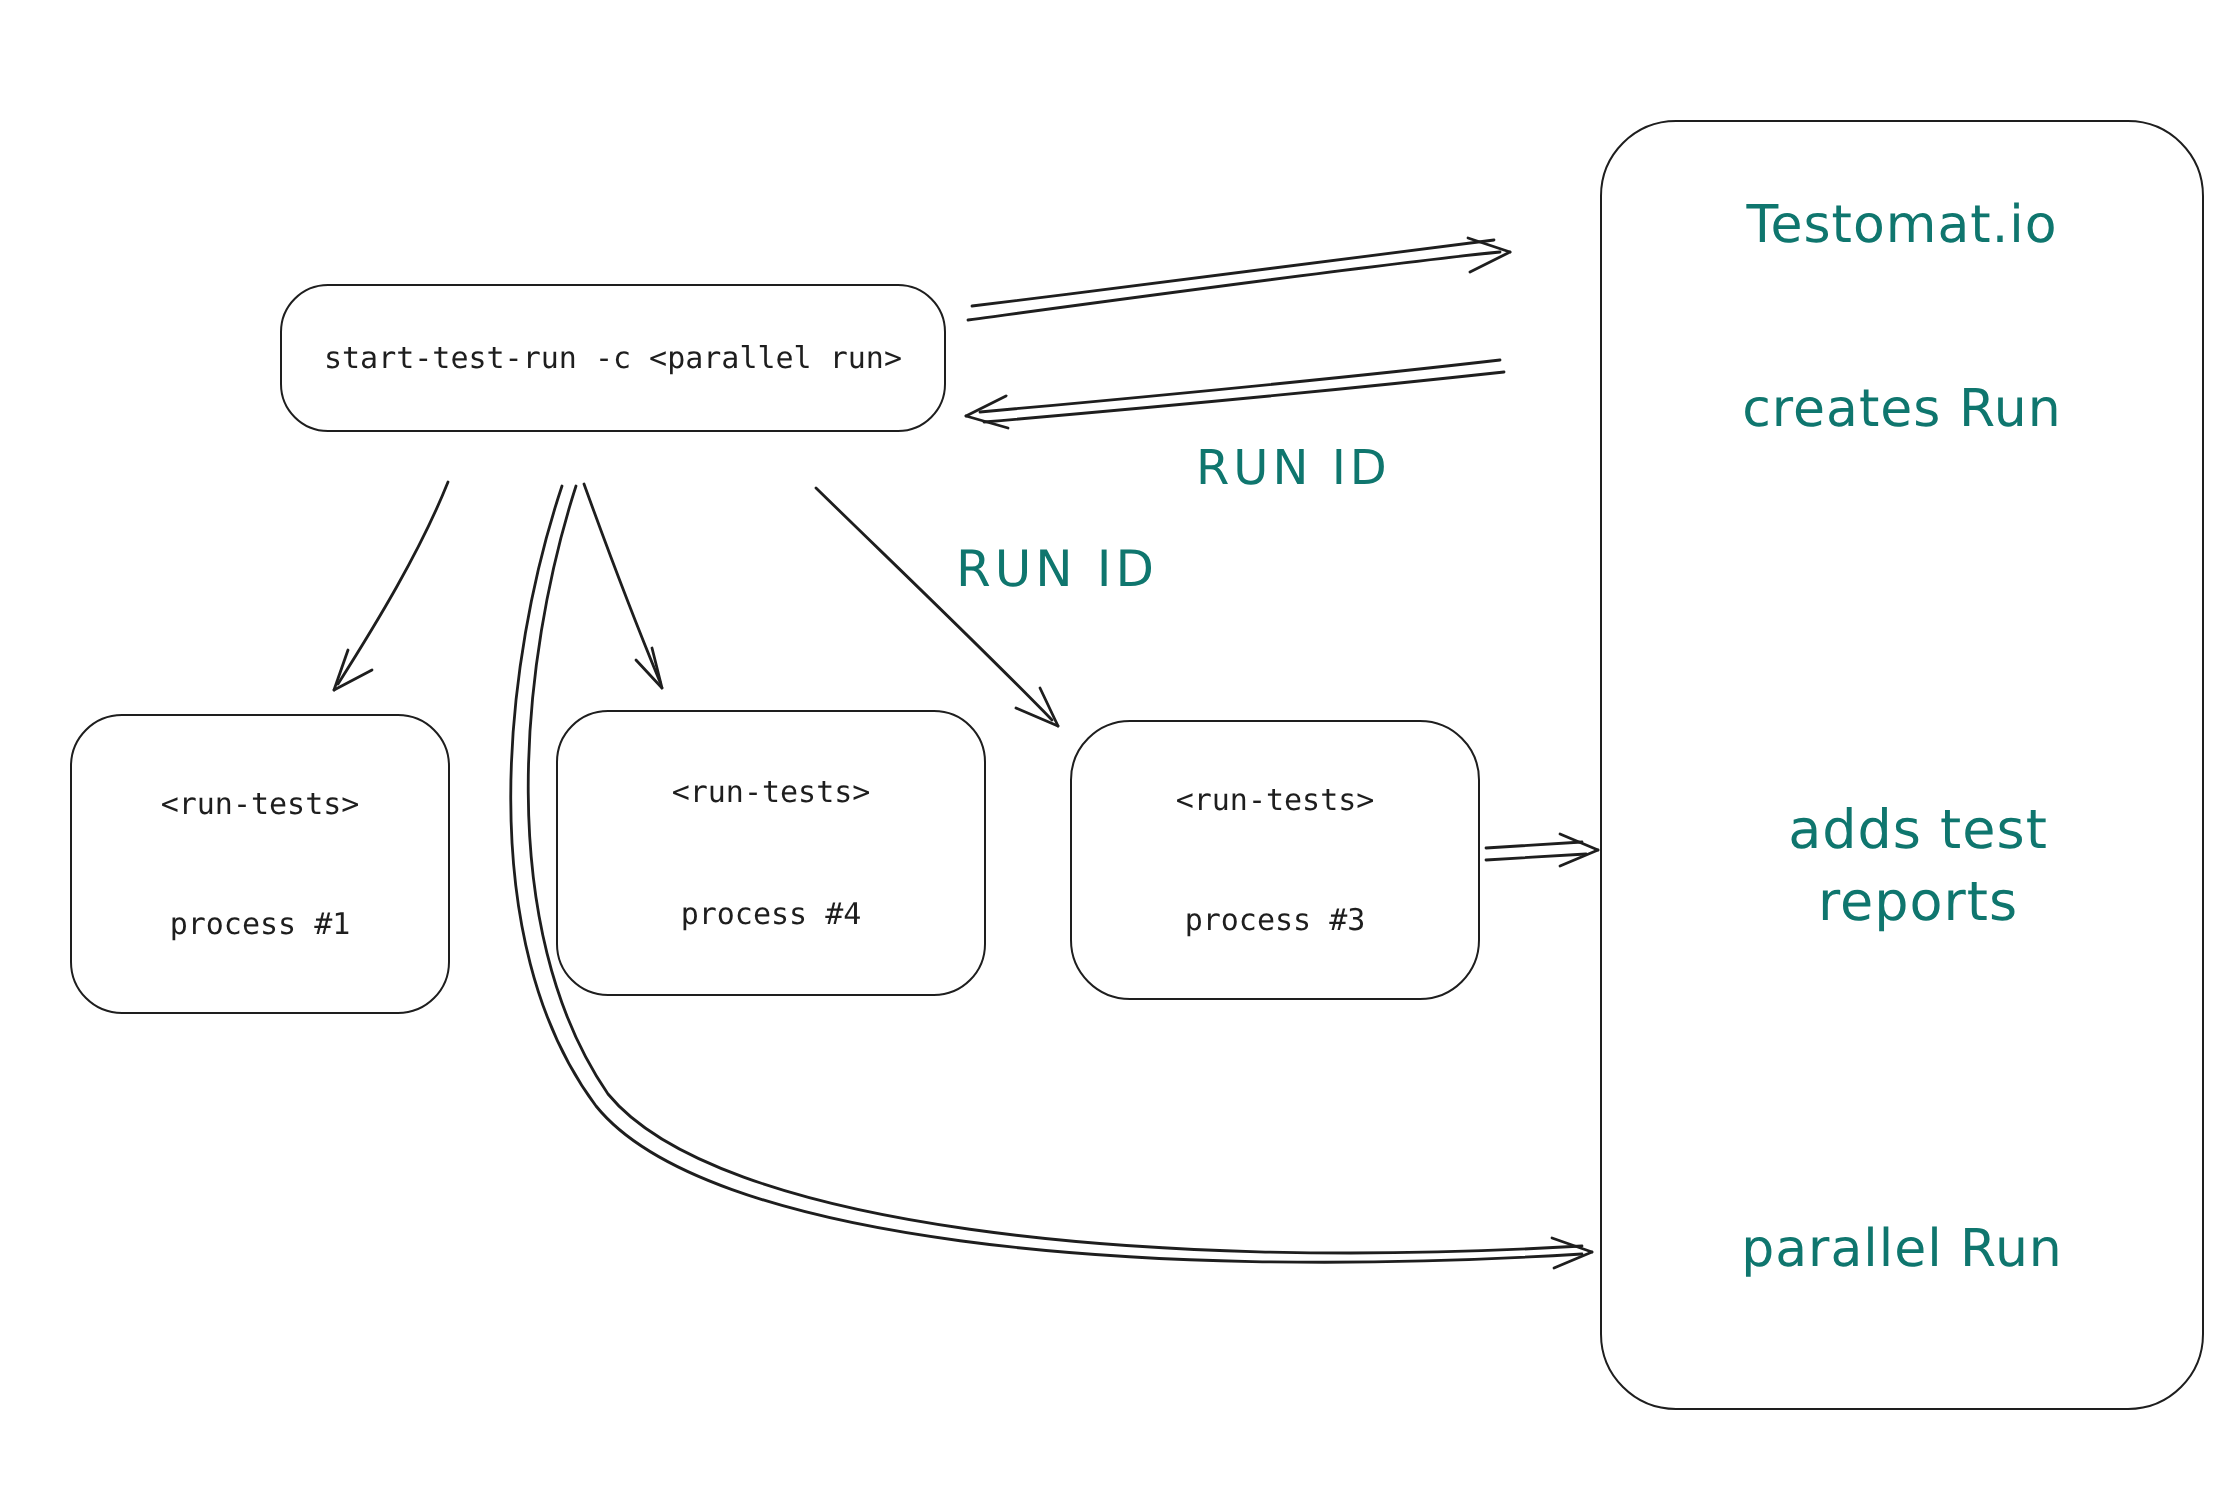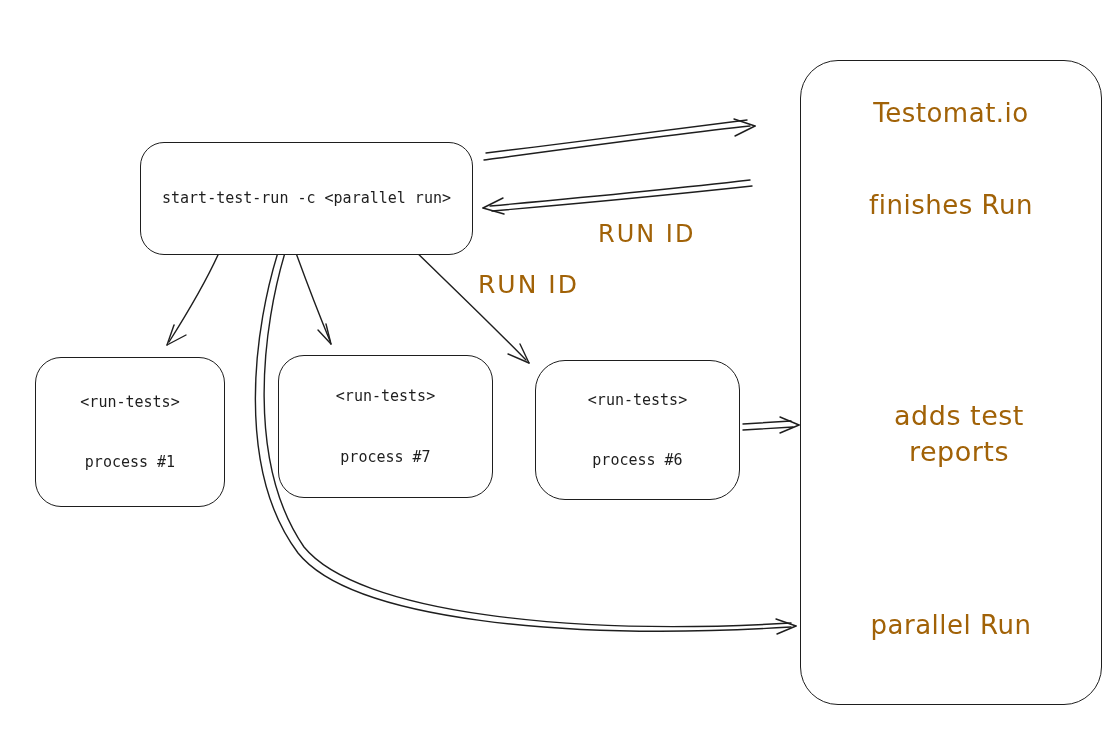--- a/index.html
+++ b/index.html
@@ -34,36 +34,36 @@
   }
   .mono {
     font-family: "DejaVu Sans Mono", monospace;
     font-size: 15px;
     line-height: 1.35;
     color: #1e1e1e;
     white-space: pre-wrap;
   }
   .start-box {
     left: 140px; top: 142px;
-    width: 333px; height: 113px;
+    width: 333px; height: 74px;
     border-radius: 24px;
   }
   .proc-box-1 { left: 35px;  top: 357px; width: 190px; height: 150px; border-radius: 26px; }
   .proc-box-2 { left: 278px; top: 355px; width: 215px; height: 143px; border-radius: 26px; }
   .proc-box-3 { left: 535px; top: 360px; width: 205px; height: 140px; border-radius: 30px; }
   .testomat-box {
     left: 800px; top: 60px;
     width: 302px; height: 645px;
     border-radius: 38px;
     display: block;
   }
   .hand {
     position: absolute;
     font-family: "DejaVu Sans", sans-serif;
-    color: #a16207;
+    color: #0f766e;
     letter-spacing: 0.5px;
   }
   .t-title    { left: 820px; top: 98px;  width: 262px; text-align: center; font-size: 26px; }
   .t-creates  { left: 820px; top: 190px; width: 262px; text-align: center; font-size: 26px; }
   .t-adds     { left: 853px; top: 398px; width: 212px; text-align: center; font-size: 27px; line-height: 1.35; }
   .t-finishes { left: 820px; top: 610px; width: 262px; text-align: center; font-size: 26px; }
   .runid-return { left: 598px; top: 220px; font-size: 24px; letter-spacing: 2px; }
   .runid-branch { left: 478px; top: 270px; font-size: 25px; letter-spacing: 2px; }
   svg path {
     fill: none;
@@ -133,32 +133,32 @@
 
   <div class="box proc-box-1">
     <div class="mono">
       <div>&lt;run-tests&gt;</div>
       <div>process #1</div>
     </div>
   </div>
   <div class="box proc-box-2">
     <div class="mono">
       <div>&lt;run-tests&gt;</div>
-      <div>process #7</div>
+      <div>process #4</div>
     </div>
   </div>
   <div class="box proc-box-3">
     <div class="mono">
       <div>&lt;run-tests&gt;</div>
-      <div>process #6</div>
+      <div>process #3</div>
     </div>
   </div>
 
   <div class="box testomat-box"></div>
   <div class="hand t-title">Testomat.io</div>
-  <div class="hand t-creates">finishes Run</div>
+  <div class="hand t-creates">creates Run</div>
   <div class="hand t-adds">adds test reports</div>
   <div class="hand t-finishes">parallel Run</div>
 
   <div class="hand runid-return">RUN ID</div>
   <div class="hand runid-branch">RUN ID</div>
 
 </div>
 
 </body></html>

